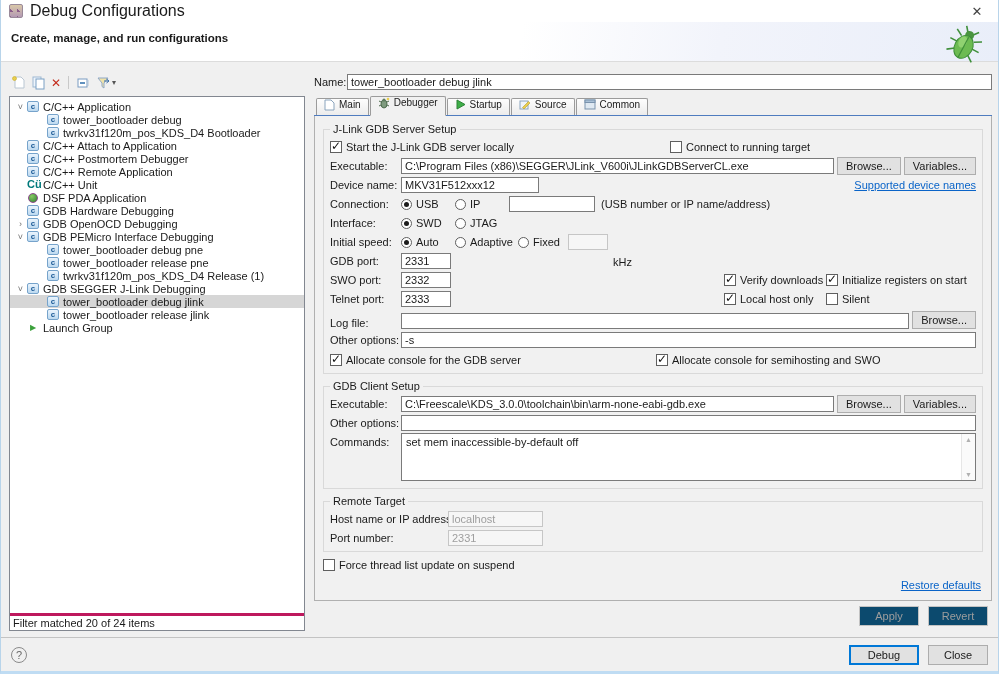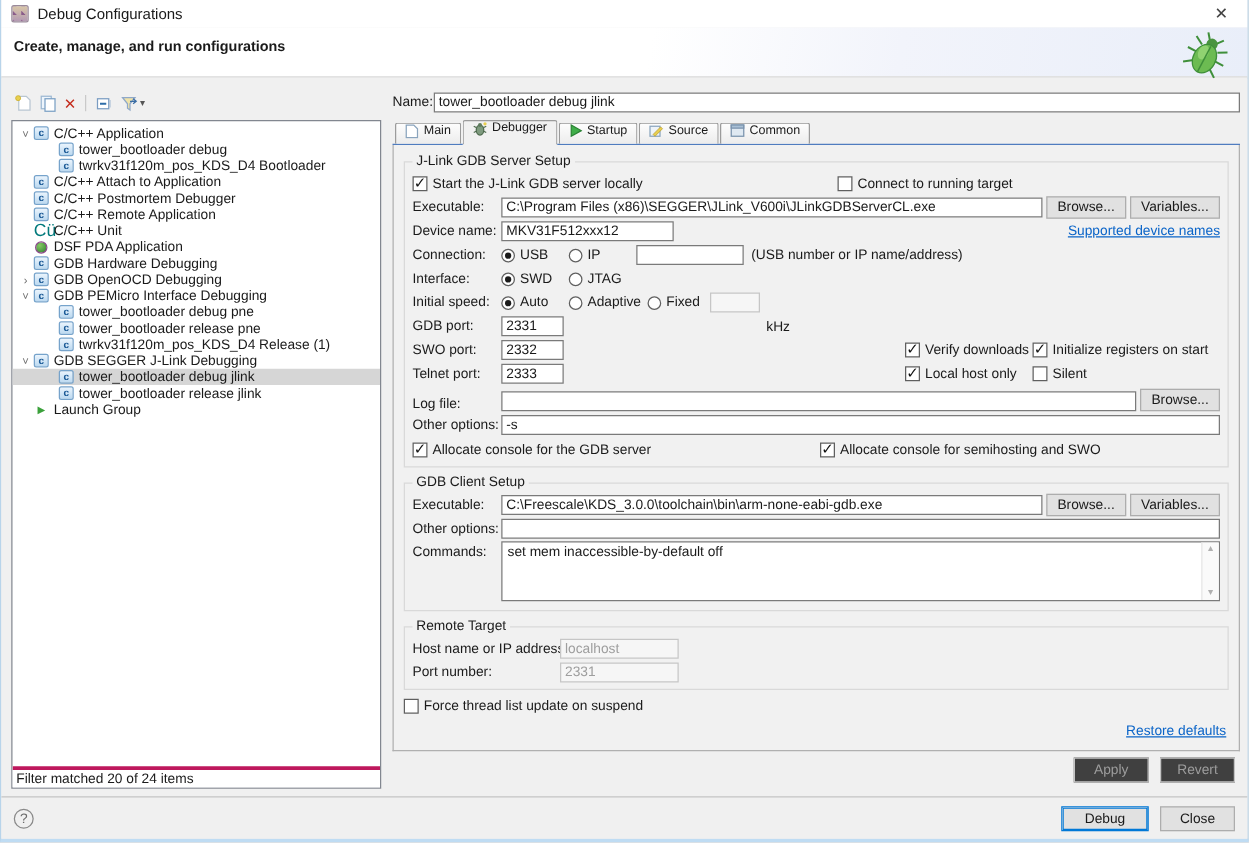--- a/index.html
+++ b/index.html
@@ -7,21 +7,21 @@
   body { font-family:"Liberation Sans","DejaVu Sans",sans-serif; font-size:11px; color:#1a1a1a; }
   .window { position:relative; width:999px; height:674px; background:#f0f0f0;
             border-left:1px solid #b8d4ea; border-right:1px solid #b8d4ea; border-bottom:3px solid #bfdcf3;
             overflow:hidden; }
   
   .titlebar { height:22px; background:#ffffff; display:flex; align-items:center; padding:0 8px; }
   .dlg-icon { width:14px; height:14px; margin-right:7px; flex:none;
               background:
                 linear-gradient(45deg,#8a5c8a 25%,transparent 25%) 0 0/7px 7px,
                 linear-gradient(#d9c7a8,#b49ab4); border:1px solid #9a8a9a; border-radius:2px; }
-  .title-text { font-size:12px; }
+  .title-text { font-size:16px; }
   .close-btn { margin-left:auto; width:26px; text-align:center; font-size:13px; color:#444; cursor:default; }
   
   .banner { height:40px; background:linear-gradient(100deg,#ffffff 52%,#f2f4fb 72%,#e9eef9 100%);
             border-bottom:1px solid #dcdcdc; position:relative; padding:10px 0 0 10px; }
   .banner-title { font-weight:bold; font-size:11.5px; }
   .beetle { position:absolute; right:12px; top:2px; }
   
   .bodyarea { position:absolute; top:63px; left:0; right:0; height:574px; background:#f0f0f0; }
   
   .leftcol { position:absolute; left:8px; top:11px; width:296px; height:557px; display:flex; flex-direction:column; }
@@ -33,21 +33,21 @@
   .lfilter .sel { background:#3297fd; color:#fff; padding:0 1px; }
   .ltreebox { flex:1; margin-top:2px; border:1px solid #828790; background:#fff; display:flex; flex-direction:column; overflow:hidden; }
   .tree { flex:1; padding-top:3px; overflow:hidden; }
   .trow { display:flex; align-items:center; height:13px; padding-left:4px; white-space:nowrap; }
   .trow.lvl1 { padding-left:24px; }
   .trow.selected { background:#d6d6d6; }
   .tarrow { width:13px; flex:none; color:#6d6d6d; font-size:9px; line-height:10px; text-align:center; }
   .ticon { width:12px; height:11px; flex:none; margin-right:4px; text-align:center; }
   .ticon.c { border:1px solid #76a3cb; background:linear-gradient(#eaf4fd,#bcd9f0); color:#1c5a96;
              font-size:8px; line-height:9px; font-weight:bold; border-radius:2px; }
-  .ticon.cu { color:#00797b; font-weight:normal; font-size:14px; line-height:11px; }
+  .ticon.cu { color:#00797b; font-weight:bold; font-size:11px; line-height:11px; }
   .ticon.bug { width:10px; height:10px; margin:0 5px 0 1px; border-radius:50%;
                background:radial-gradient(circle at 35% 30%,#86ca62,#2e7d32); border:1px solid #8c4a8c; }
   .ticon.launch { color:#3ba13b; font-size:8px; line-height:11px; }
   .lstatus { height:17px; border-top:3px solid #be185d; display:flex; align-items:center; padding-left:3px; background:#fff; }
   
   .rightcol { position:absolute; left:313px; top:11px; width:678px; height:557px; display:flex; flex-direction:column; }
   .namerow { height:16px; display:flex; align-items:center; }
   .namerow .nlabel { width:33px; flex:none; }
   .tabs { display:flex; align-items:flex-end; height:20px; margin-top:6px; padding-left:2px; border-bottom:1px solid #4f7cbf; }
   .tab { display:flex; align-items:flex-start; gap:4px; height:17px; padding:0 7px; font-size:10px;
@@ -64,21 +64,21 @@
   .flabel { width:71px; flex:none; }
   .tbox { height:16px; border:1px solid #7a7a7a; background:#fff; padding:0 3px; display:flex; align-items:center;
           overflow:hidden; white-space:nowrap; }
   .tbox.disabled { background:#f6f6f6; border-color:#c6c6c6; color:#9e9e9e; }
   .grow { flex:1; }
   .w50 { width:50px; flex:none; } .w86 { width:86px; flex:none; } .w40 { width:40px; flex:none; }
   .w135 { width:138px; flex:none; } .w95 { width:95px; flex:none; }
   .spacer { flex:1; }
   .btn { height:18px; border:1px solid #adadad; background:#e1e1e1; padding:0 8px; display:flex; align-items:center;
          justify-content:center; flex:none; font-size:11px; }
-  .btn.disabled { color:#9d9d9d; border-color:#c3c3c3; background:#404040; }
+  .btn.disabled { color:#9d9d9d; border-color:#c3c3c3; background:#0c4a6e; }
   .btn.big { height:20px; min-width:60px; }
   .btn.primary { border:1px solid #0078d7; box-shadow:inset 0 0 0 1px #0078d7; }
   .ml3 { margin-left:3px; }
   .cb { display:flex; align-items:center; gap:4px; }
   .box { width:12px; height:12px; border:1px solid #5f5f5f; background:#fff; position:relative; flex:none; }
   .box.on::after { content:'✓'; position:absolute; top:-3px; left:0px; font-size:12px; font-weight:bold; color:#111; }
   .radio { display:flex; align-items:center; gap:4px; }
   .rdot { width:11px; height:11px; border:1px solid #5f5f5f; border-radius:50%; background:#fff; position:relative; flex:none; }
   .rdot.on::after { content:''; position:absolute; inset:2px; background:#1b1b1b; border-radius:50%; }
   .rw54 { width:54px; flex:none; } .rw63 { width:63px; flex:none; } .rw50f { width:50px; flex:none; }

